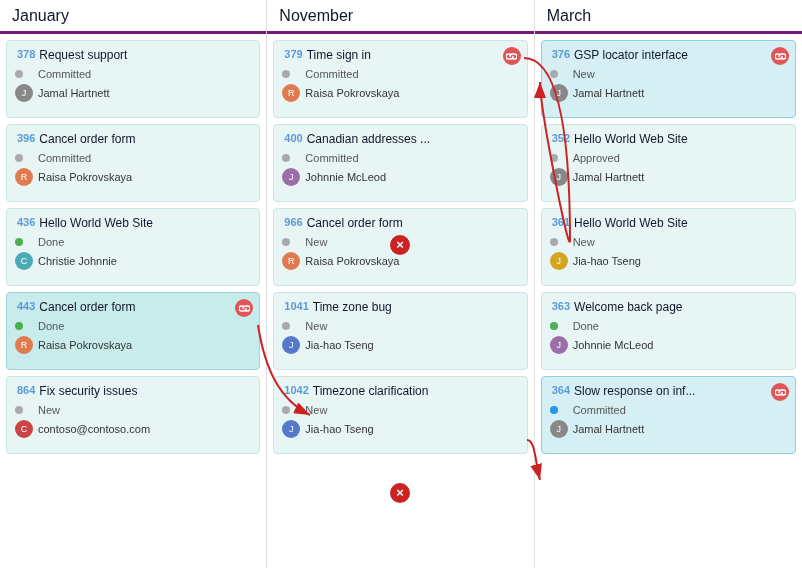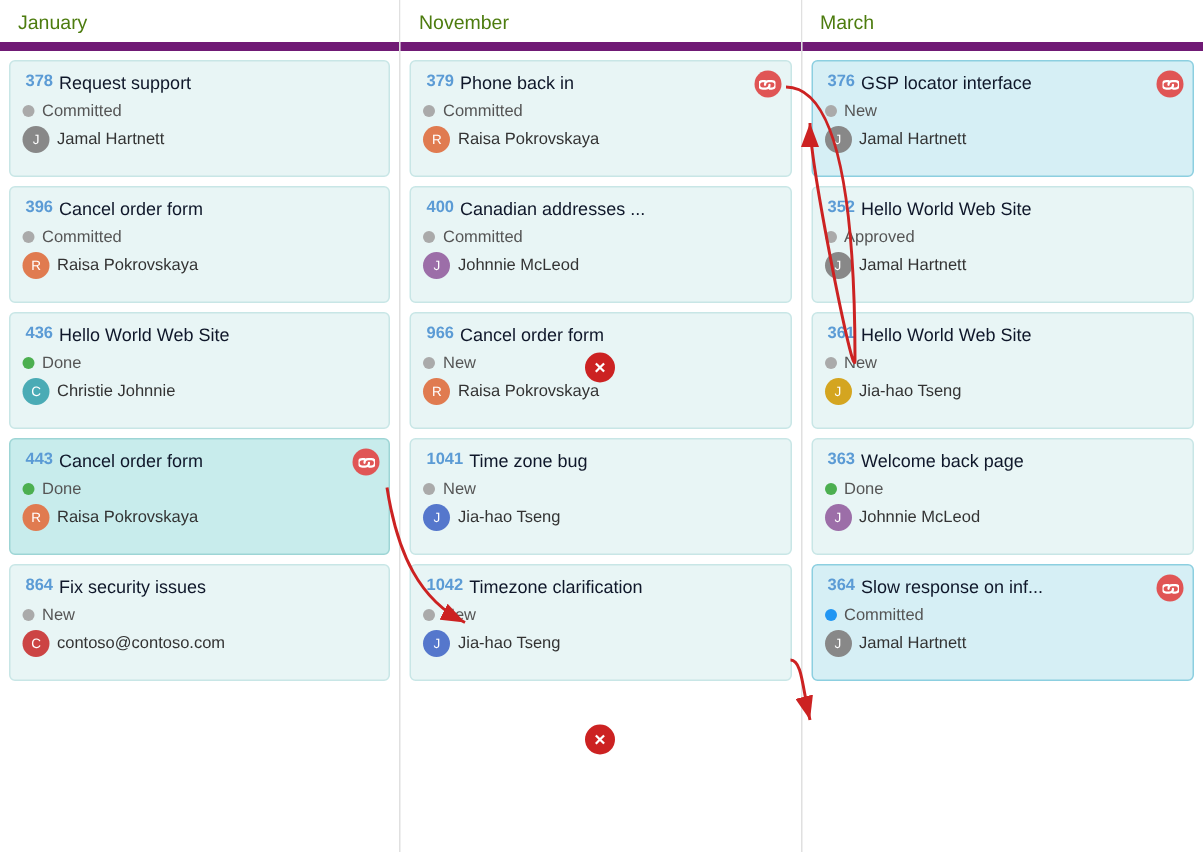--- a/index.html
+++ b/index.html
@@ -19,23 +19,23 @@
       height: 568px;
     }
     .month-col {
       border-right: 1px solid #e0e0e0;
       display: flex;
       flex-direction: column;
     }
     .month-col:last-child { border-right: none; }
     .month-header {
       padding: 8px 12px;
-      font-size: 13px;
-      color: #4d7c0f;
-      border-bottom: 6px solid #701a75;
+      font-size: 16px;
+      color: #0f172a;
+      border-bottom: 3px solid #701a75;
       background: #fff;
       font-weight: 400;
       height: 34px;
       display: flex;
       align-items: center;
     }
     .month-cards {
       padding: 6px;
       display: flex;
       flex-direction: column;
@@ -77,21 +77,21 @@
       flex-shrink: 0;
     }
     .card-title {
       font-size: 12px;
       color: #0f172a;
       line-height: 1.3;
     }
     .status-row {
       display: flex;
       align-items: center;
-      gap: 5px;
+      gap: 15px;
       margin: 3px 0;
     }
     .status-dot {
       width: 8px;
       height: 8px;
       border-radius: 50%;
       flex-shrink: 0;
     }
     .dot-committed { background: #aaa; }
     .dot-new { background: #aaa; }
@@ -267,21 +267,21 @@
     <div class="month-col">
       <div class="month-header">November</div>
       <div class="month-cards">
         <div class="card">
           <div class="card-title-row">
             <span class="card-id-icon"><svg viewBox="0 0 10 10" xmlns="http://www.w3.org/2000/svg">
       <rect x="0" y="5" width="2" height="5" fill="#5b9bd5"></rect>
       <rect x="3" y="3" width="2" height="7" fill="#5b9bd5"></rect>
       <rect x="6" y="1" width="2" height="9" fill="#5b9bd5"></rect>
     </svg> 379</span>
-            <span class="card-title"> Phone back in</span>
+            <span class="card-title"> Time sign in</span>
           </div>
           <div class="status-row">
             <span class="status-dot dot-committed"></span>
             <span class="status-text">Committed</span>
           </div>
           <div class="assignee-row">
             <div class="avatar av-orange">R</div>
             <span class="assignee-name">Raisa Pokrovskaya</span>
           </div>
           <div class="link-icon">

